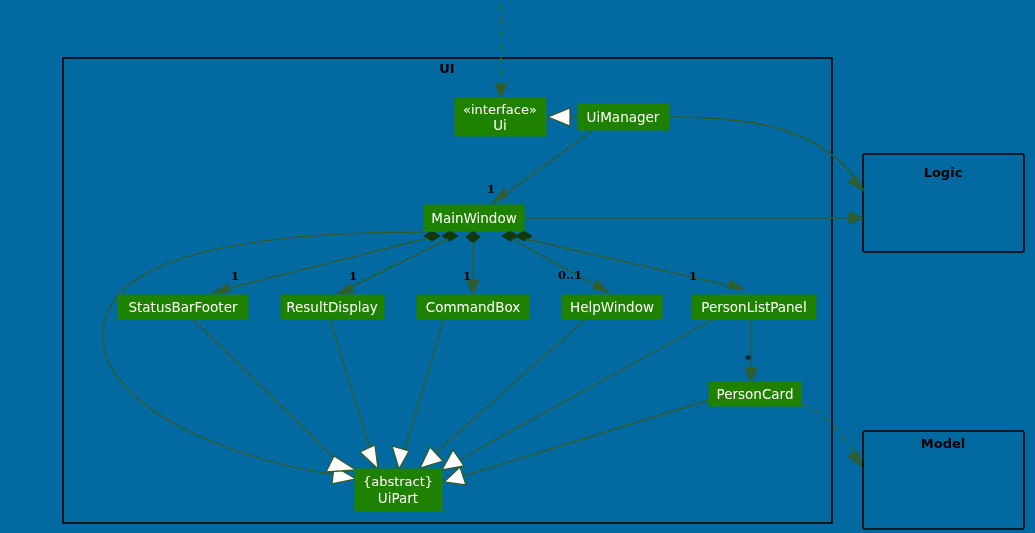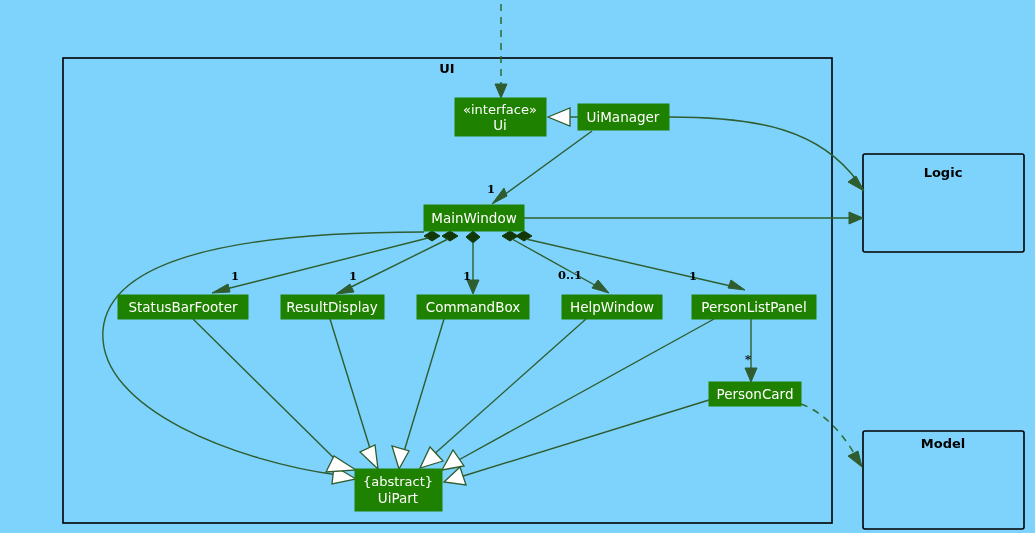--- a/index.html
+++ b/index.html
@@ -7,21 +7,21 @@
     padding: 0;
     background: #ffffff;
   }
   body {
     font-family: "DejaVu Sans", sans-serif;
   }
   #diagram-root {
     position: relative;
     width: 1035px;
     height: 533px;
-    background: #7dd3fc;
+    background: #0369a1;
     overflow: hidden;
   }
   svg.canvas {
     position: absolute;
     left: 0;
     top: 0;
     width: 1035px;
     height: 533px;
   }
   .pkg-rect {

